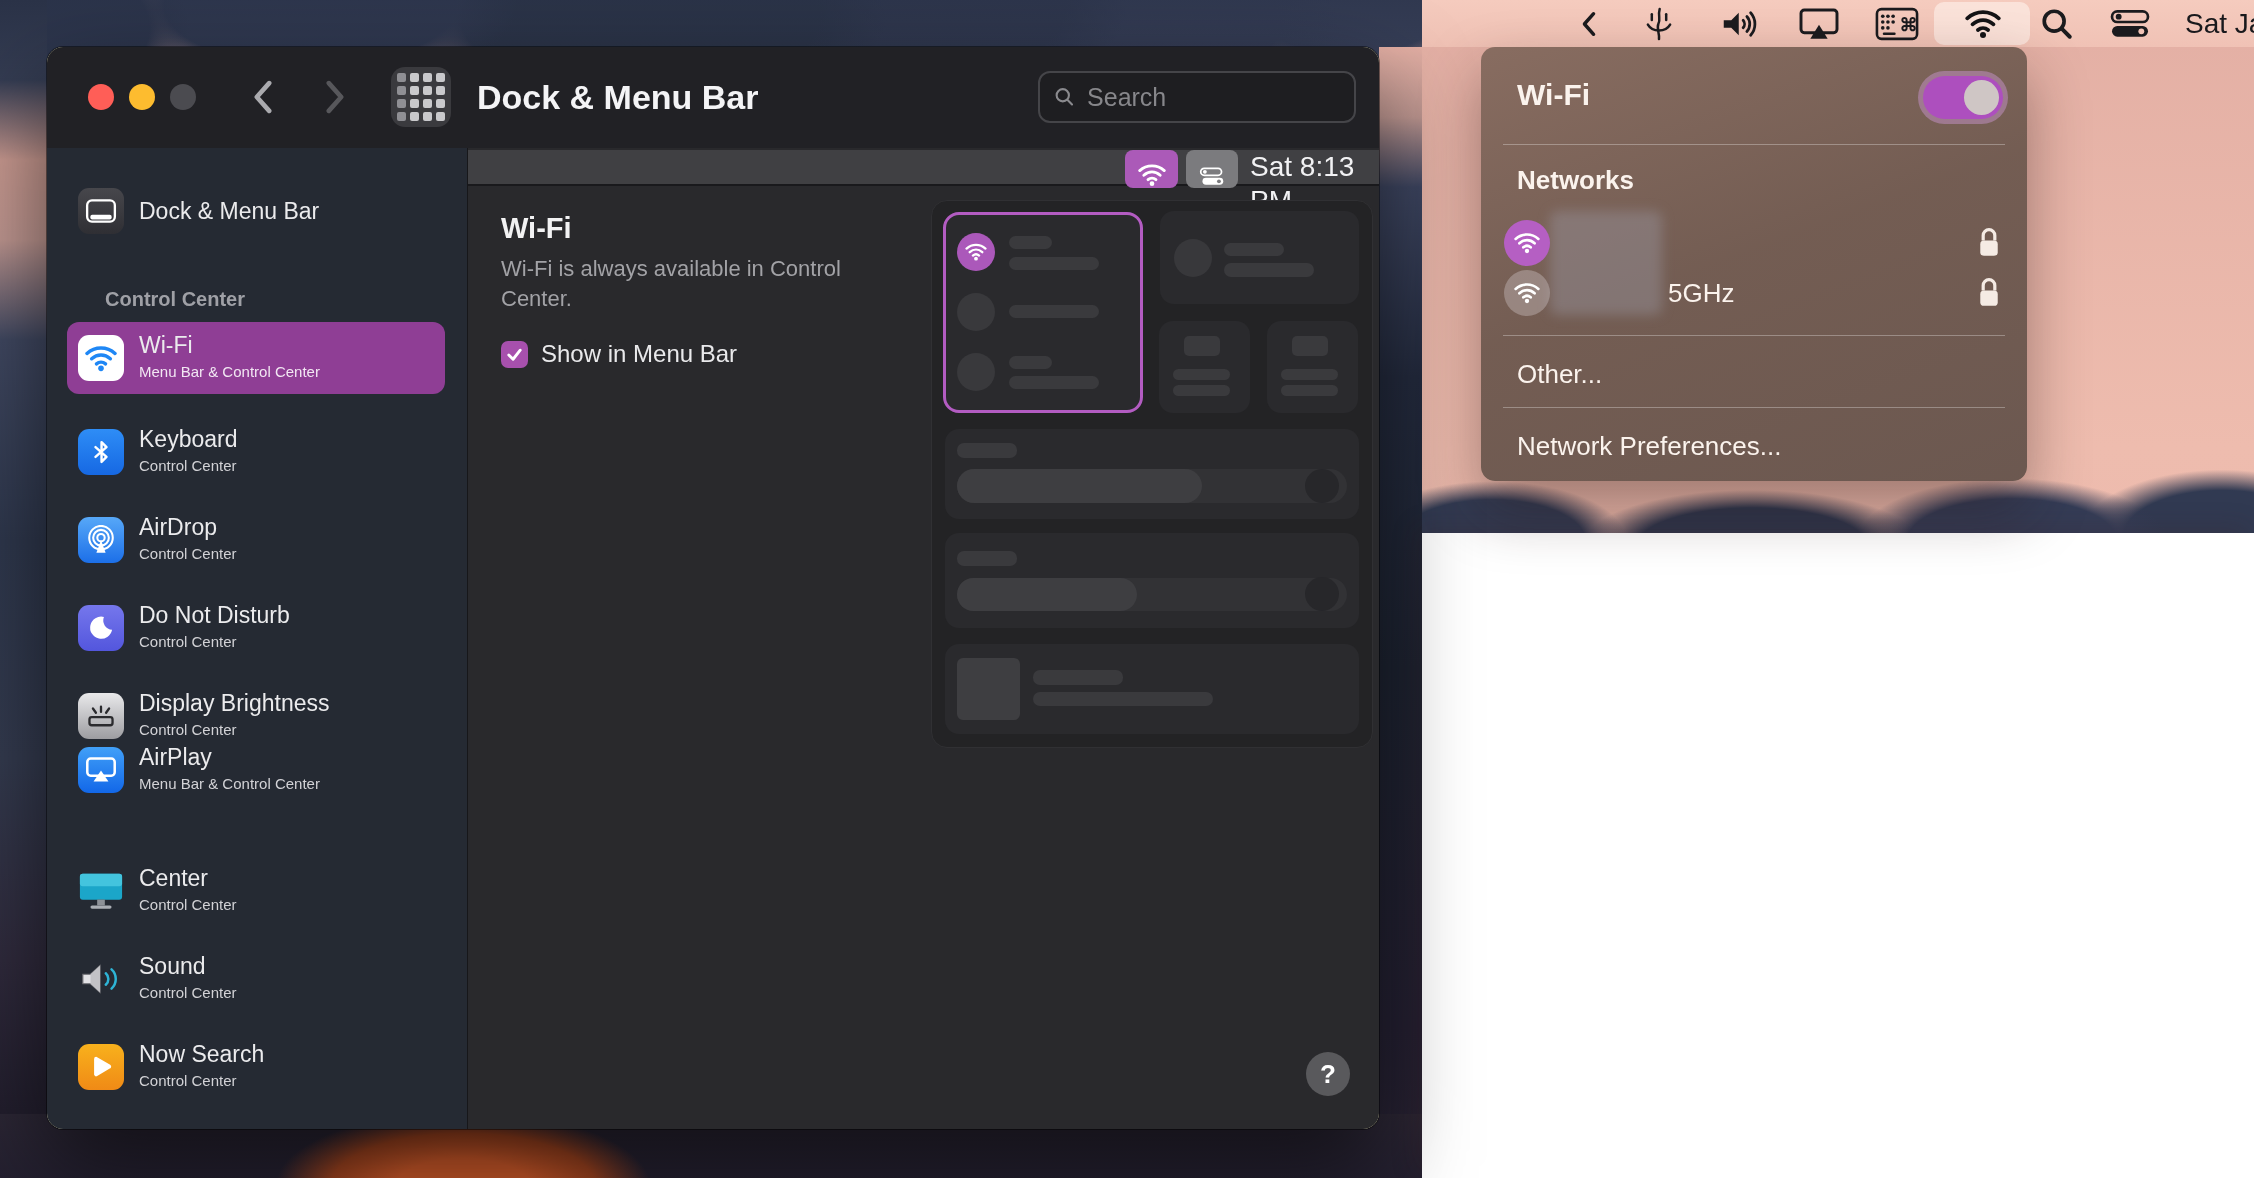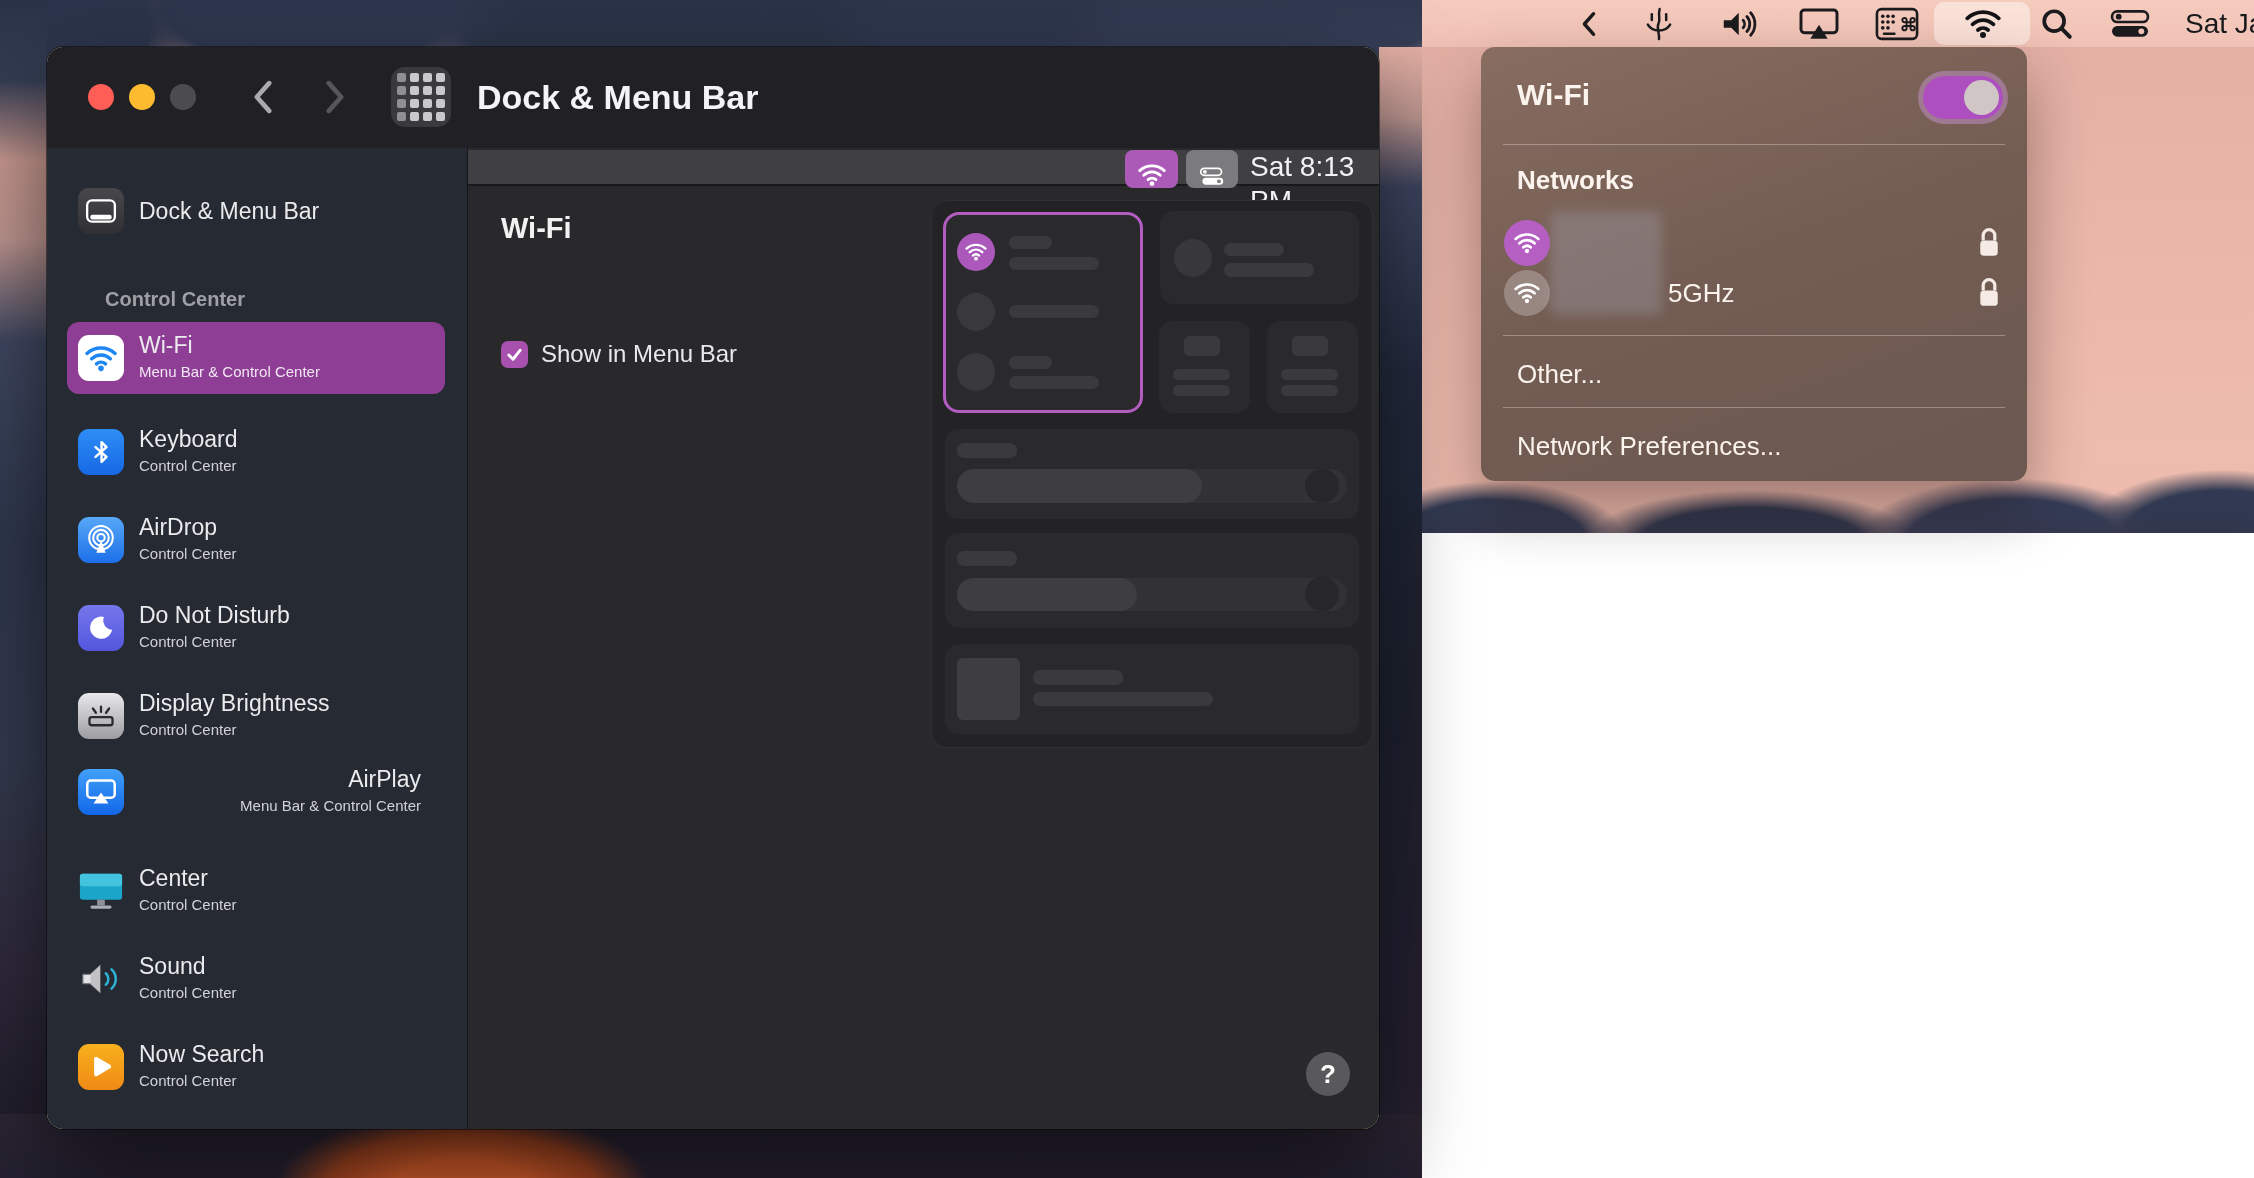--- a/index.html
+++ b/index.html
@@ -240,20 +240,27 @@
           <i></i>
           <i></i>
           <i></i>
           <i></i>
           <i></i>
           <i></i>
           <i></i>
           <i></i>
       </span>
       <span class="win-title">Dock &amp; Menu Bar</span>
+      <span class="search">
+        <svg width="24" height="24" viewBox="0 0 24 24">
+          <circle cx="10" cy="10" r="7" stroke="#8a8a8e" stroke-width="2.4" fill="none"></circle>
+          <path d="M15.5 15.5 L20.5 20.5" stroke="#8a8a8e" stroke-width="2.4" stroke-linecap="round"></path>
+        </svg>
+        <input type="text" placeholder="Search" style="">
+      </span>
     </div>
 
     <div class="sidebar">
       <div class="side-item" style="top:40px;">
         <span class="sicon" style="background:linear-gradient(180deg,#47474c,#2f2f34);">
           <svg width="32" height="26" viewBox="0 0 30 24">
             <rect x="2" y="2" width="26" height="20" rx="4.5" stroke="#fff" stroke-width="2.2" fill="none"></rect>
             <rect x="5" y="15.5" width="20" height="4.5" rx="1.8" fill="#fff"></rect>
           </svg>
         </span>
@@ -332,21 +339,21 @@
             </g>
             <rect x="3" y="11" width="20" height="7" rx="2" stroke="#2b2b2e" stroke-width="2" fill="none"></rect>
           </svg>
         </span>
         <div class="stxt">
           <div class="stitle">Display Brightness</div>
           <div class="ssub">Control Center</div>
         </div>
       </div>
 
-      <div class="side-item" style="top:617px;text-align:right;">
+      <div class="side-item" style="top:595px;">
         <span class="sicon" style="background:linear-gradient(180deg,#41a0f8,#1267e8);">
           <svg width="32" height="28" viewBox="0 0 28 24">
             <rect x="2" y="2" width="24" height="15" rx="3" stroke="#fff" stroke-width="2.2" fill="none"></rect>
             <path d="M14 12.5 L20.5 22 H7.5 Z" fill="#fff"></path>
           </svg>
         </span>
         <div class="stxt">
           <div class="stitle">AirPlay</div>
           <div class="ssub">Menu Bar &amp; Control Center</div>
         </div>
@@ -413,20 +420,21 @@
         <svg width="26" height="22" viewBox="0 0 30 24" style="margin-bottom:0px;">
           <rect x="2" y="2" width="24" height="8" rx="4" stroke="#fff" stroke-width="2" fill="none"></rect>
           <circle cx="6.8" cy="6" r="2.2" fill="#fff"></circle>
           <rect x="4" y="13" width="24" height="8" rx="4" fill="#fff"></rect>
           <circle cx="23" cy="17" r="2.2" fill="#7b7b7e"></circle>
         </svg>
       </div>
       <div class="preview-time">Sat 8:13 PM</div>
 
       <div class="heading">Wi-Fi</div>
+      <div class="desc">Wi-Fi is always available in Control Center.</div>
 
       <div class="chk-row">
         <span class="chk">
           <svg width="19" height="19" viewBox="0 0 20 20">
               <path d="M4 10.5 L8.5 15 L16 5.5" stroke="#fff" stroke-width="3" fill="none" stroke-linecap="round" stroke-linejoin="round"></path>
             </svg>
         </span>
         <span class="chk-label">Show in Menu Bar</span>
       </div>
 

